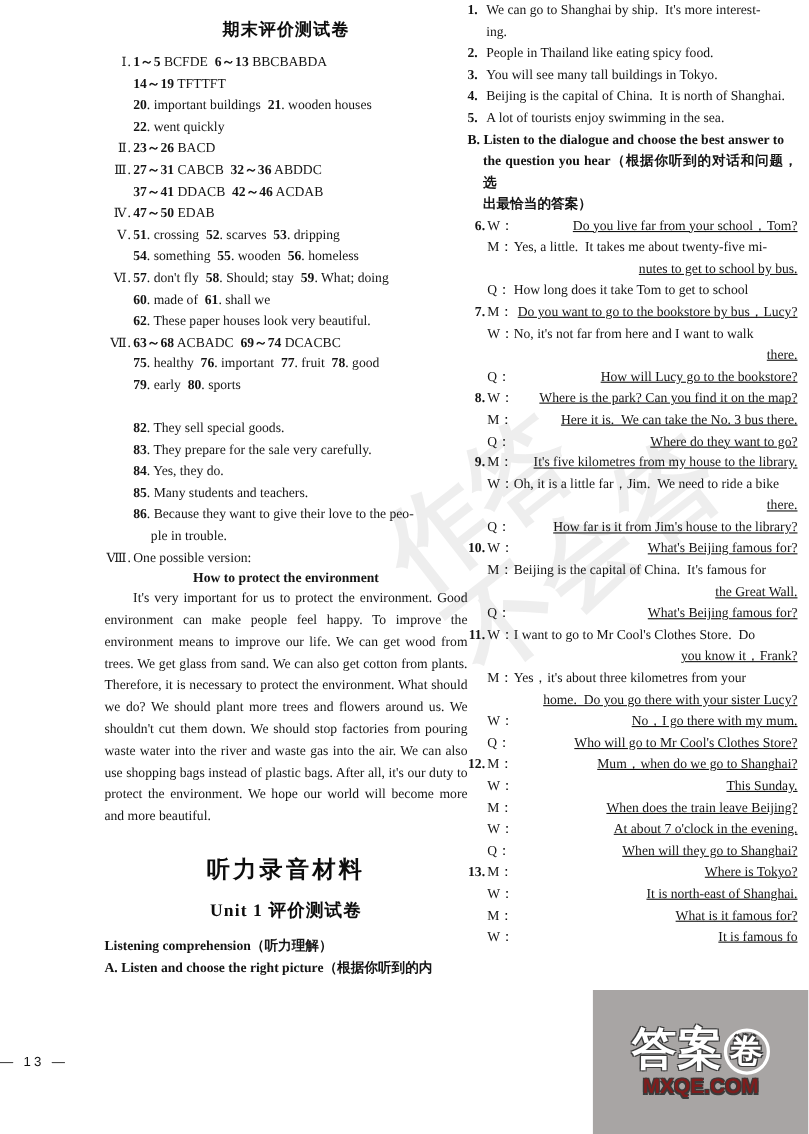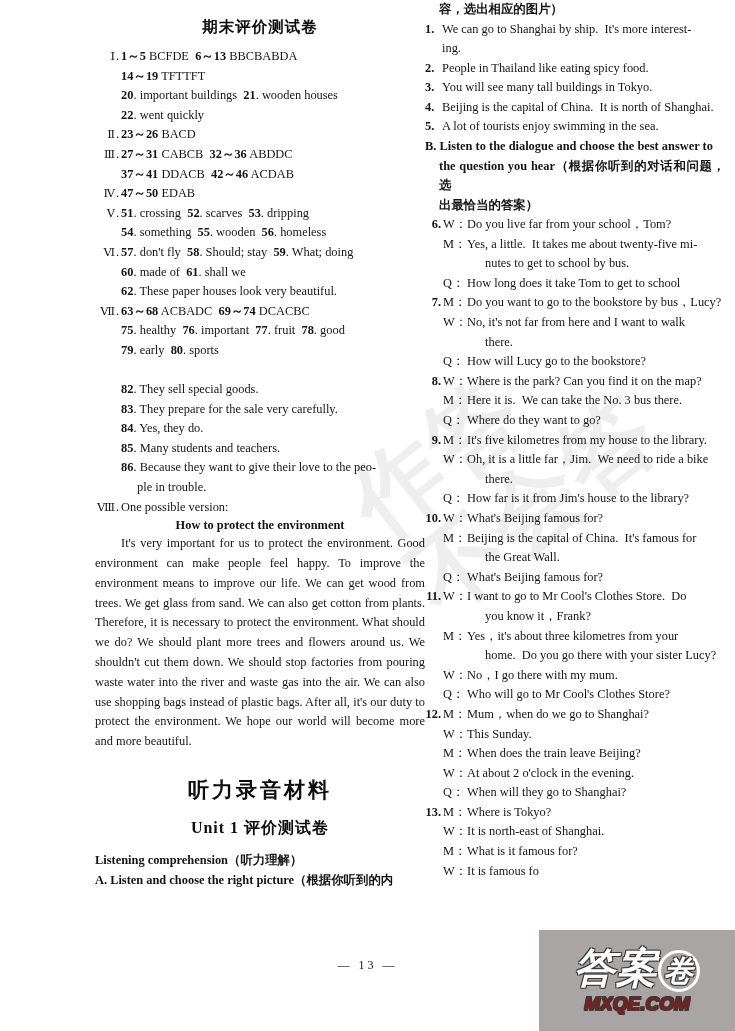--- a/index.html
+++ b/index.html
@@ -27,29 +27,28 @@
     font-weight: bold;
     color: rgba(150,150,150,0.16);
     transform: rotate(-38deg);
     line-height: 1.05;
     letter-spacing: 2px;
     white-space: pre;
   }
   #wm-logo {
     position: absolute;
     right: 0px; bottom: 0px;
-    width: 196px; height: 101px;
+    width: 196px; height: 131px;
     background: #a8a5a4;
     z-index: 6;
     display: flex;
     flex-direction: column;
     align-items: center;
     justify-content: center;
     overflow: hidden;
-    font-style: italic;
   }
   #wm-logo .cn {
     font-family: "Liberation Sans", sans-serif;
     font-size: 41px;
     font-weight: bold;
     color: #ffffff;
     letter-spacing: 1px;
     line-height: 1;
     text-shadow: 1px 1px 0 #3a3a3a, -1px -1px 0 #3a3a3a, 1px -1px 0 #3a3a3a, -1px 1px 0 #3a3a3a;
     margin-bottom: 2px;
@@ -158,40 +157,39 @@
   .dlg .spk {
     flex: 0 0 auto;
     width: 24px;
   }
   .dlg .spk-pad { flex: 0 0 auto; width: 42px; }
   .dlg .txt {
     flex: 1 1 auto;
     text-align: justify;
     text-justify: inter-word;
   }
-  .dlg .txt.nj { text-align: left; }
+  .dlg .txt.nj { text-align: right; text-decoration: underline; }
 
   .numline {
     font-size: 12.4px;
     line-height: 19.6px;
     margin: 0;
     display: flex;
     align-items: flex-start;
   }
   .numline .qn { font-weight: bold; flex: 0 0 auto; width: 17px; }
   .numline .txt { flex: 1 1 auto; text-align: justify; text-justify: inter-word; }
   .numline .txt.nj { text-align: left; }
 
   #page-number {
     position: absolute;
     left: 0; right: 0;
     top: 958px;
-    text-align: center;
     font-size: 12px;
-    font-family: Liberation Serif, serif;
+    font-family: Liberation Sans, sans-serif;
     color: #111;
     letter-spacing: 3px;
     z-index: 4;
   }
 </style>
 </head>
 <body>
 
 <div id="wm-diagonal">作答
 不会答</div>
@@ -233,21 +231,20 @@
       <div class="essay-p">It's very important for us to protect the environment. Good environment can make people feel happy. To improve the environment means to improve our life. We can get wood from trees. We get glass from sand. We can also get cotton from plants. Therefore, it is necessary to protect the environment. What should we do? We should plant more trees and flowers around us. We shouldn't cut them down. We should stop factories from pouring waste water into the river and waste gas into the air. We can also use shopping bags instead of plastic bags. After all, it's our duty to protect the environment. We hope our world will become more and more beautiful.</div>
 
       <div class="zh-title" id="audio-title">听力录音材料</div>
       <div class="zh-title" id="unit-title">Unit 1 评价测试卷</div>
 
       <div class="sec-head">Listening comprehension（听力理解）</div>
       <div class="sec-head">A. Listen and choose the right picture（根据你听到的内</div>
     </div>
 
     <div class="col" id="col-right">
-      <div class="sec-head" style="padding-left:14px;">容，选出相应的图片）</div>
 
       <div id="part-a-items">
           <div class="numline">
             <span class="qn">1.</span>
             <span class="txt">We can go to Shanghai by ship.&nbsp;&nbsp;It's more interest-</span>
           </div>
           <div class="numline">
             <span class="qn"></span>
             <span class="txt nj">ing.</span>
           </div>
@@ -410,21 +407,21 @@
             <span class="txt nj">This Sunday.</span>
           </div>
           <div class="dlg">
             <span class="qn"></span>
             <span class="spk">M：</span>
             <span class="txt nj">When does the train leave Beijing?</span>
           </div>
           <div class="dlg">
             <span class="qn"></span>
             <span class="spk">W：</span>
-            <span class="txt nj">At about 2 o'clock in the evening.</span>
+            <span class="txt nj">At about 7 o'clock in the evening.</span>
           </div>
           <div class="dlg">
             <span class="qn"></span>
             <span class="spk">Q：</span>
             <span class="txt nj">When will they go to Shanghai?</span>
           </div>
           <div class="dlg">
             <span class="qn">13.</span>
             <span class="spk">M：</span>
             <span class="txt nj">Where is Tokyo?</span>

